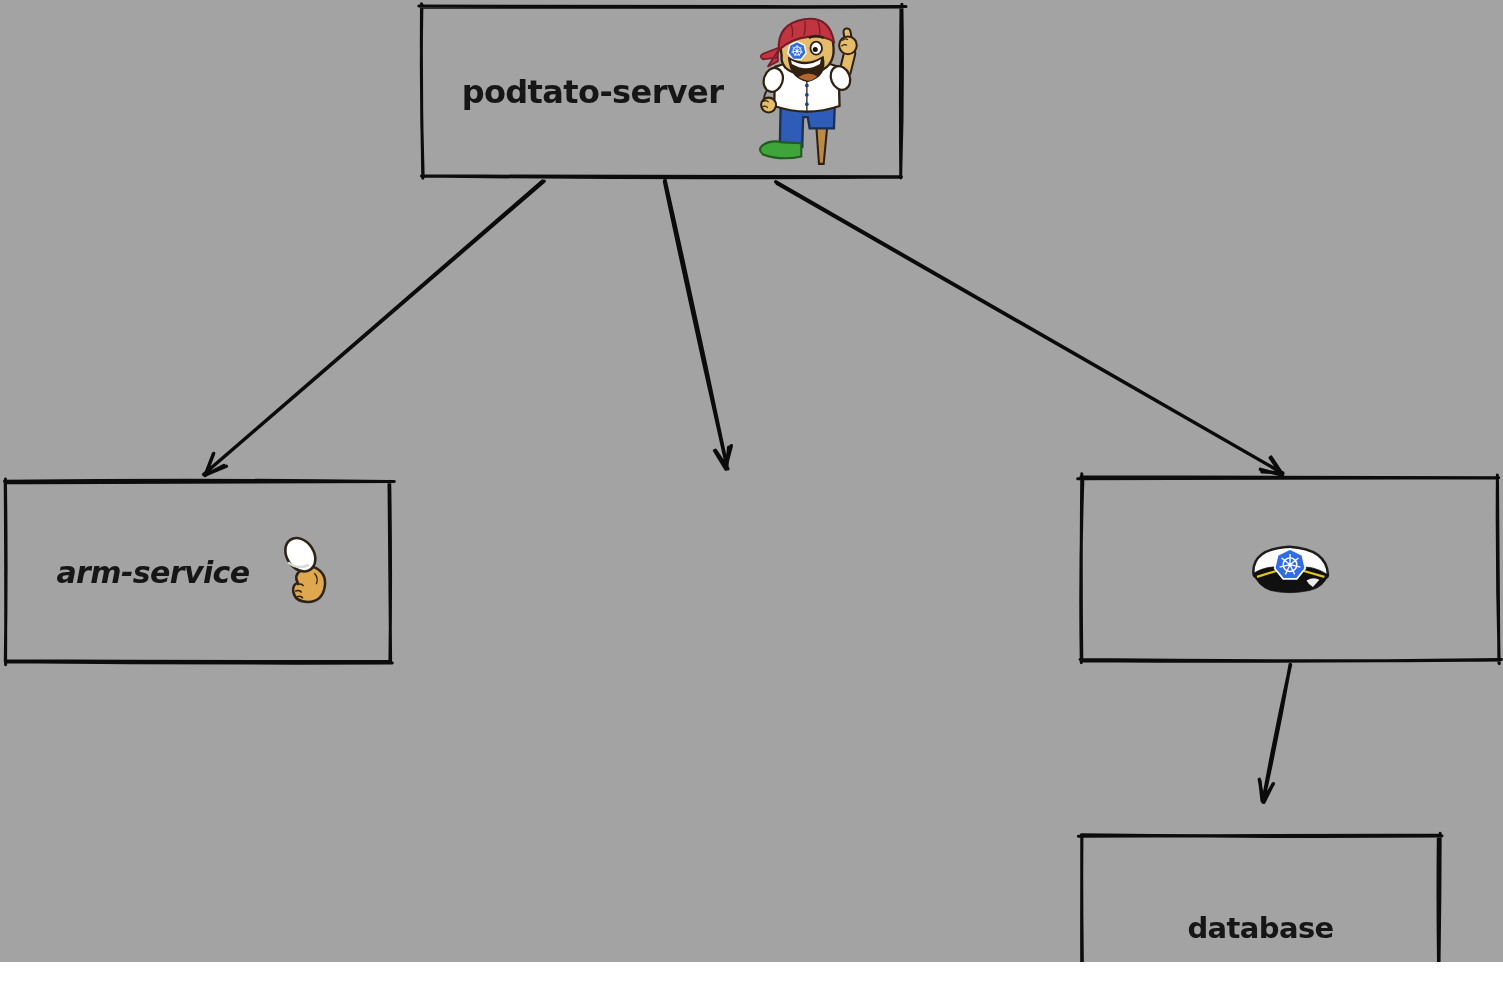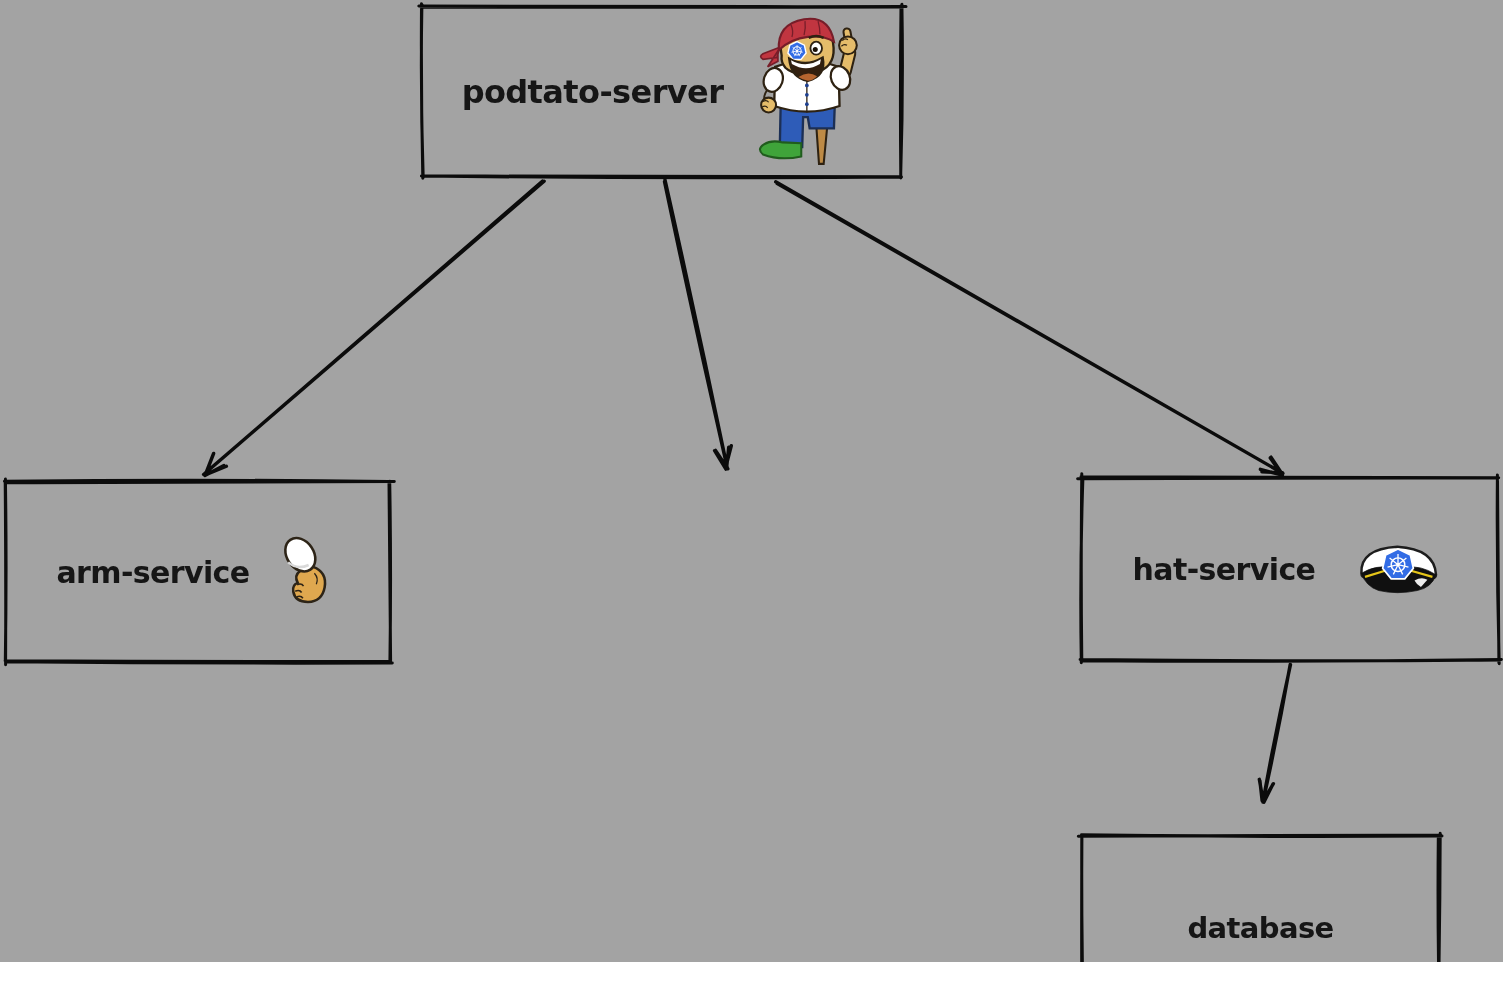--- a/index.html
+++ b/index.html
@@ -8,21 +8,21 @@
     font-family:"DejaVu Sans","Liberation Sans",sans-serif;
   }
   .node{position:absolute;}
   .node .border{position:absolute;left:0;top:0;overflow:visible;}
   .node .content{position:absolute;left:0;top:0;right:0;bottom:0;display:flex;align-items:center;justify-content:center;}
   .label{font-weight:700;color:#161616;letter-spacing:-0.6px;white-space:nowrap;}
   #node-podtato-server .label{font-size:32px;}
   #node-arm-service .label,#node-foot-service .label,#node-hat-service .label{font-size:30px;}
   #node-database .label{font-size:29px;}
   #node-podtato-server .content{gap:26px;}
-  #node-arm-service .content{gap:26px;}
+  #node-arm-service .content{gap:26px;font-style:italic;}
   #node-foot-service .content{gap:16px;}
   #node-hat-service .content{gap:34px;}
   #node-database .content{padding-top:10px;}
   #edge-layer{position:absolute;left:0;top:0;pointer-events:none;overflow:visible;}
   .icon{flex:0 0 auto;}
 </style>
 </head>
 <body>
 
 <div class="canvas">
@@ -98,21 +98,20 @@
       </svg>
     </div>
   </div>
 
 
   <div class="node" id="node-hat-service" style="left: 1078px; top: 474px; width: 424px; height: 190px;">
     <svg class="border" width="424" height="190" viewBox="0 0 424 190">
         <path d="M-0.4,4.8 Q209.3,3.7 419.0,4.0 M419.4,1.0 Q418.6,95.3 421.2,189.7 M420.5,186.0 Q211.3,187.9 2.1,185.6 M3.8,187.2 Q2.7,93.5 3.8,-0.3 M3.0,2.8 Q211.8,2.6 420.7,3.7 M419.5,6.7 Q420.2,97.8 420.9,189.0 M423.4,185.4 Q213.5,188.3 3.6,186.7 M3.3,188.7 Q1.7,96.6 4.9,4.5 " fill="none" stroke="#0c0c0c" stroke-width="3" stroke-linecap="round"></path>
       </svg>
     <div class="content">
-      <span class="label">hat-service</span>
       <svg class="icon" width="98" height="66" viewBox="0 0 130 92">
         <path d="M14 52 Q12 18 64 15 Q116 18 118 54 Q118 60 110 58 L22 58 Q14 58 14 52 Z" fill="#ffffff" stroke="#1d1d1d" stroke-width="3.5"></path>
         <path d="M14 52 Q34 40 54 44 L76 44 Q96 40 118 54 Q112 72 92 76 Q64 82 38 76 Q20 70 14 52 Z" fill="#101010" stroke="#101010"></path>
         <path d="M19 57 L48 48" stroke="#e6c619" stroke-width="3" fill="none"></path>
         <path d="M82 48 L113 57" stroke="#e6c619" stroke-width="3" fill="none"></path>
         <path d="M88 62 Q98 56 106 61 L97 71 Q91 68 88 62 Z" fill="#ffffff" opacity="0.92"></path>
         <polygon points="65,18 82.2,26.3 86.4,44.9 74.5,59.8 55.5,59.8 43.6,44.9 47.8,26.3" fill="#326ce5" stroke="#ffffff" stroke-width="2.4"></polygon>
         <circle cx="65" cy="40" r="9.5" fill="none" stroke="#ffffff" stroke-width="2"></circle>
         <path d="M65 40 L65 25 M65 40 L76.7 30.6 M65 40 L79.6 43.3 M65 40 L71.5 53.5 M65 40 L58.5 53.5 M65 40 L50.4 43.3 M65 40 L53.3 30.6" stroke="#ffffff" stroke-width="1.8"></path>
         <circle cx="65" cy="40" r="2.2" fill="#ffffff"></circle>

